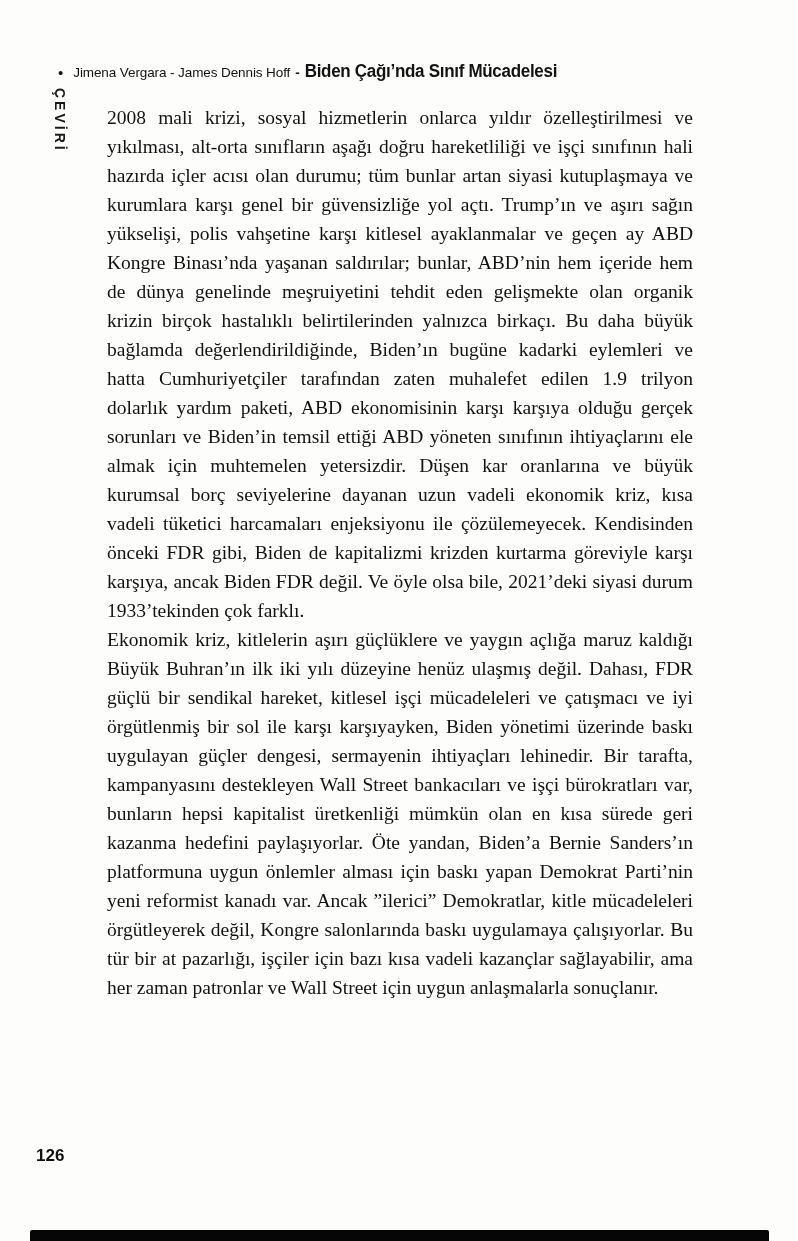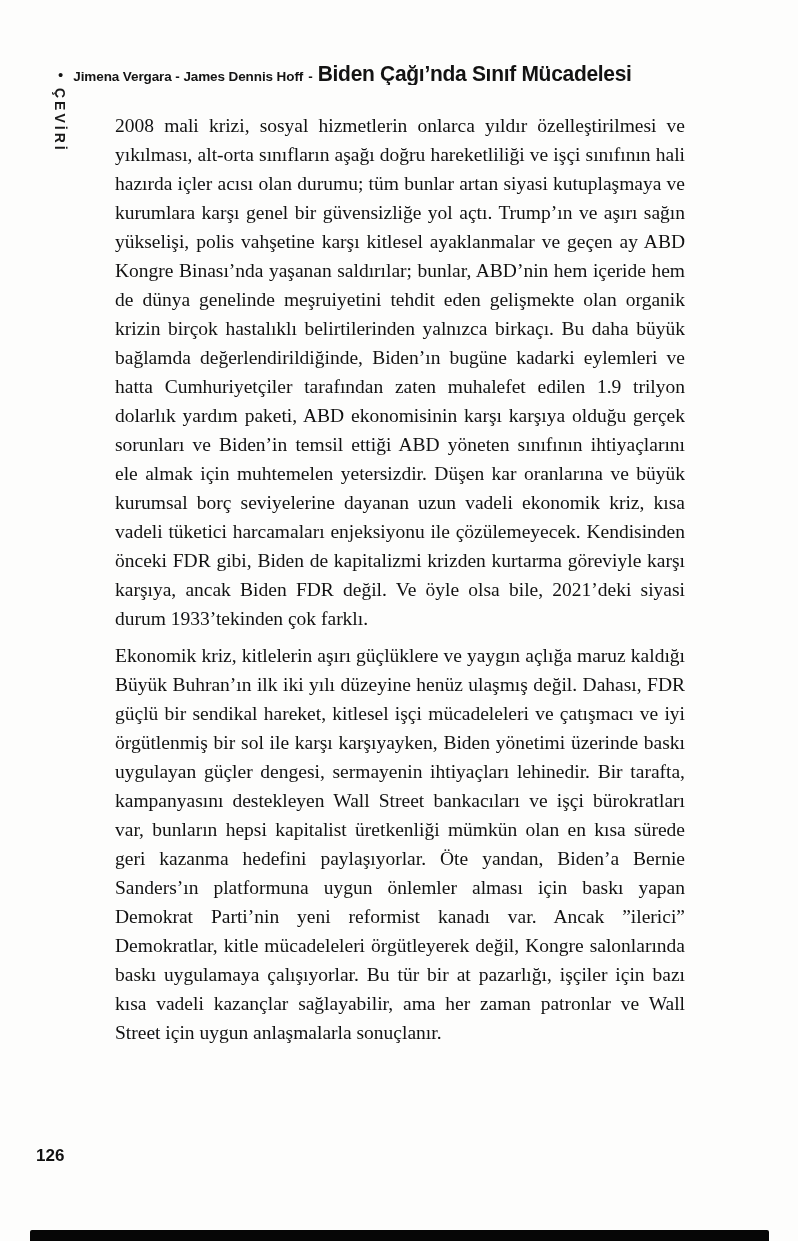--- a/index.html
+++ b/index.html
@@ -24,32 +24,32 @@
     white-space: nowrap;
     font-family: "Liberation Sans", sans-serif;
   }
   .header .bullet {
     font-size: 15px;
     line-height: 1;
     margin-right: 10px;
     align-self: center;
   }
   .header .authors {
-    font-weight: bold;
+    font-weight: normal;
     font-size: 13.5px;
     letter-spacing: -0.1px;
   }
   .header .sep {
     font-weight: bold;
     font-size: 13.5px;
     margin: 0 5px;
   }
   .header .book-title {
     font-weight: 900;
-    font-size: 21px;
+    font-size: 17px;
     letter-spacing: -0.3px;
     transform: scaleY(1.05);
     transform-origin: left bottom;
   }
   .margin-label {
     position: absolute;
     top: 88px;
     left: 52px;
     writing-mode: vertical-rl;
     font-family: "Liberation Sans", sans-serif;
@@ -63,21 +63,21 @@
     top: 103px;
     left: 107px;
     width: 586px;
     font-family: "Liberation Serif", serif;
     font-size: 19.5px;
     line-height: 29px;
     text-align: justify;
     color: #121212;
   }
   .body-text p {
-    margin: 8px;
+    margin: 0;
     padding: 0;
   }
   .page-number {
     position: absolute;
     left: 36px;
     top: 1146px;
     font-family: "Liberation Sans", sans-serif;
     font-weight: bold;
     font-size: 17px;
     color: #111;

